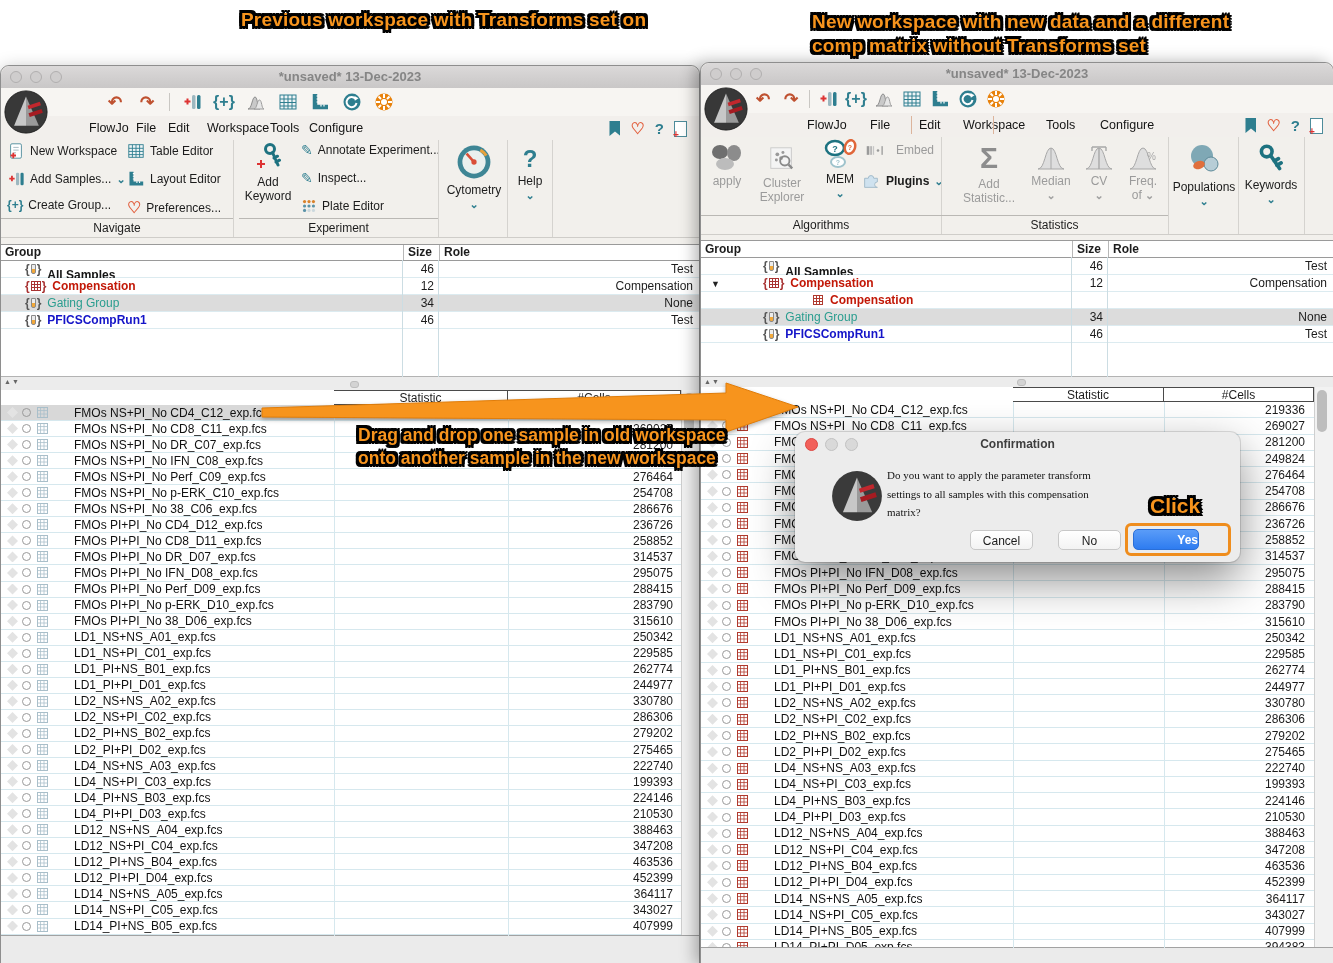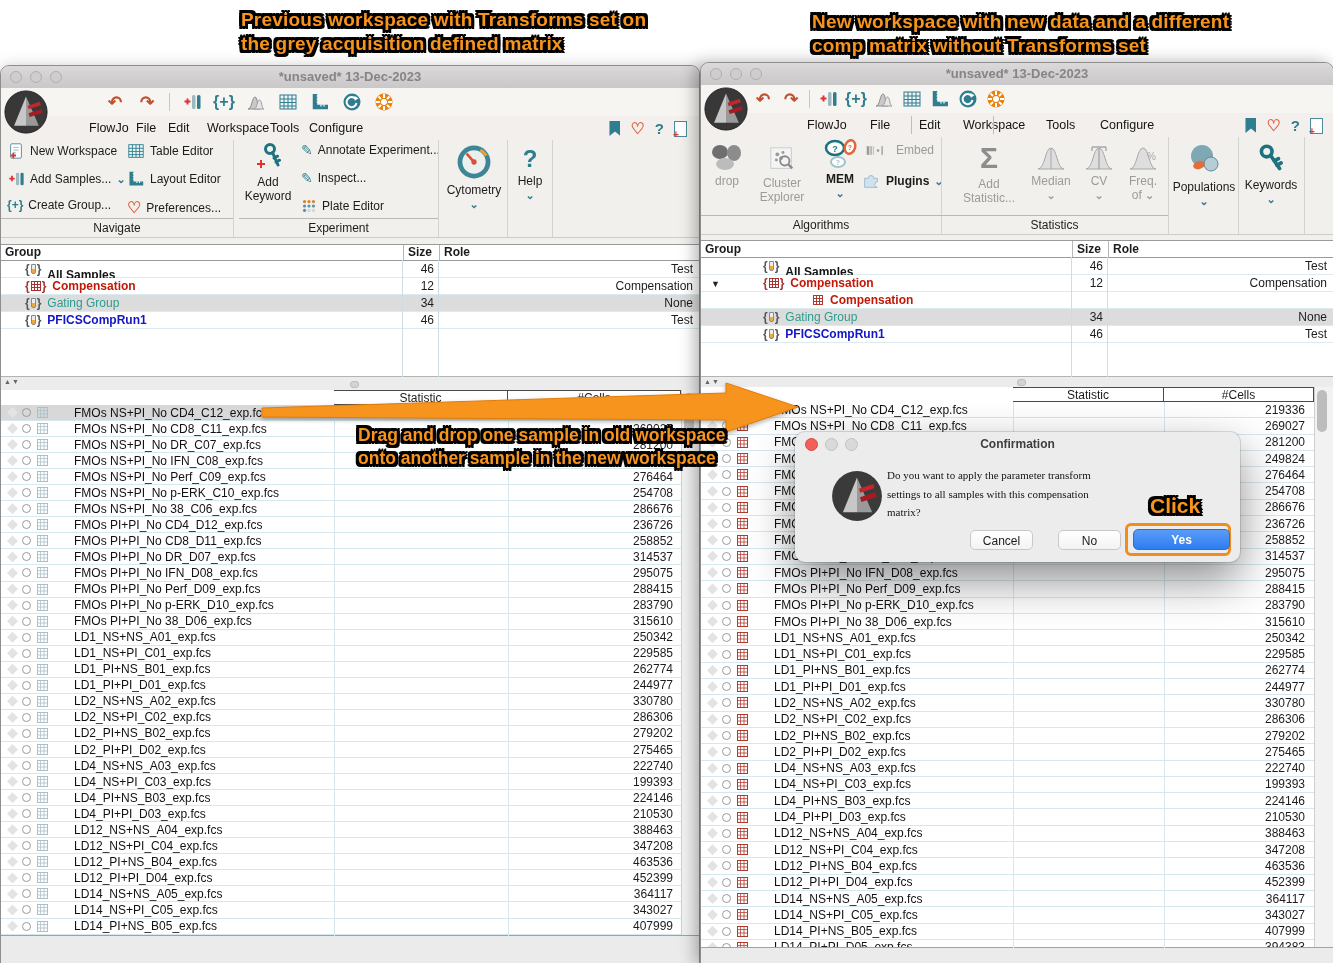--- a/index.html
+++ b/index.html
@@ -104,23 +104,23 @@
   .dtitle{position:absolute;top:5px;left:0;right:0;text-align:center;font-weight:bold;font-size:12px;color:#3e3e3e;}
   .dlights{position:absolute;left:10px;top:6px;display:flex;gap:7px;}
   .dlight{width:13px;height:13px;border-radius:50%;box-sizing:border-box;}
   .dred{background:#f2605a;border:1px solid #dd4742;}
   .dgrey{background:#d9d9d9;border:1px solid #c2c2c2;}
   .dlogo{position:absolute;left:36px;top:38px;width:52px;height:52px;}
   .dmsg{position:absolute;left:92px;top:34px;width:340px;font-size:11px;line-height:18.5px;color:#141414;font-family:Liberation Serif, serif;}
   .dbtn{position:absolute;top:98px;height:20px;border-radius:5px;background:linear-gradient(#ffffff,#f3f3f3);
         border:1px solid #c8c8c8;font-size:12px;text-align:center;line-height:20px;box-sizing:border-box;}
   .dyesbox{position:absolute;left:330px;top:91px;width:106px;height:33px;border:3.5px solid #ef8d1d;border-radius:6px;box-sizing:border-box;}
-  .dyes{position:absolute;left:338px;top:97px;width:97px;height:21px;border-radius:5px;
+  .dyes{position:absolute;left:338px;top:97px;width:66px;height:21px;border-radius:5px;
         background:linear-gradient(#5a9cf8,#2e7cf0);border:1px solid #2a6fd8;color:#fff;font-weight:bold;
-        font-size:12px;text-align:center;line-height:20px;box-sizing:border-box;}
+        font-size:12px;text-align:right;line-height:20px;box-sizing:border-box;}
 
   
   .note{position:absolute;font-weight:bold;color:#F7941D;z-index:45;
         text-shadow:-3px -3px 0 #000,-3px 3px 0 #000,3px -3px 0 #000,3px 3px 0 #000,
                     -3px 0 0 #000,3px 0 0 #000,0 -3px 0 #000,0 3px 0 #000,
                     -2px -2px 0 #000,2px 2px 0 #000,-2px 2px 0 #000,2px -2px 0 #000;}
   .topnote{font-size:19px;line-height:24px;letter-spacing:.2px;}
   .dragnote{font-size:17.5px;line-height:23px;}
   .clicknote{font-size:21px;z-index:60;}
   .arrowsvg{position:absolute;left:0;top:0;z-index:40;pointer-events:none;}
@@ -737,21 +737,21 @@
       </div>
     </div>
 
     <div class="ribbon">
       <div class="rbc gray" style="left:6px;top:6px;width:40px;">
         <svg viewBox="0 0 34 28" width="34" height="28">
             <ellipse cx="10" cy="9" rx="8" ry="7" fill="#6f6f6f"></ellipse>
             <ellipse cx="24" cy="10" rx="7" ry="8" fill="#8c8c8c"></ellipse>
             <ellipse cx="15" cy="21" rx="9" ry="6" fill="#bcbcbc"></ellipse>
           </svg>
-        <div>drop</div>
+        <div>apply</div>
       </div>
       <div class="rbc gray" style="left:50px;top:8px;width:62px;">
         <svg viewBox="0 0 30 30" width="28" height="28">
             <rect x="3" y="3" width="22" height="22" fill="#f4f4f4" stroke="#c9c9c9"></rect>
             <g fill="#9a9a9a">
               <circle cx="10" cy="10" r="2"></circle>
               <circle cx="16" cy="8" r="1.6"></circle>
               <circle cx="9" cy="16" r="1.6"></circle>
               <circle cx="14" cy="14" r="2"></circle>
             </g>
@@ -763,21 +763,21 @@
       </div>
       <div class="rbc" style="left:118px;top:2px;width:42px;">
         <svg viewBox="0 0 34 30" width="34" height="30">
             <ellipse cx="12" cy="9" rx="9" ry="7" fill="#fff" stroke="#1d7280" stroke-width="2.5"></ellipse>
             <text x="12" y="12.5" font-size="9" fill="#1d7280" text-anchor="middle" font-weight="bold">?</text>
             <ellipse cx="27" cy="8" rx="5" ry="7" fill="#fff" stroke="#e0663a" stroke-width="2.5" transform="rotate(18 27 8)"></ellipse>
             <text x="27" y="11" font-size="7" fill="#e0663a" text-anchor="middle" font-weight="bold">?</text>
             <ellipse cx="15" cy="23" rx="7" ry="5" fill="#fff" stroke="#9fc3cc" stroke-width="2"></ellipse>
             <text x="15" y="26" font-size="7" fill="#9fc3cc" text-anchor="middle" font-weight="bold">?</text>
           </svg>
-        <div style="font-weight:bold;">MEM</div>
+        <div style="font-weight:normal;">MEM</div>
         <div class="chev"></div>
       </div>
       <div class="rb gray" style="left:164px;top:6px;">
         <svg viewBox="0 0 30 14" width="26" height="13">
             <rect x="2" y="2" width="3" height="10" fill="#9a9a9a"></rect>
             <rect x="6" y="2" width="2" height="10" fill="#b5b5b5"></rect>
             <rect x="9" y="2" width="1.5" height="10" fill="#c5c5c5"></rect>
             <circle cx="15" cy="7" r="1.5" fill="#9a9a9a"></circle>
             <rect x="19" y="2" width="1.5" height="10" fill="#9a9a9a"></rect>
           </svg>
@@ -1185,21 +1185,20 @@
     </div>
     <div class="wfooter" style="height:16px;"></div>
   </div>
 
   <svg class="arrowsvg" width="1333" height="963">
     <polygon points="262,408 726,393 726,383 798,407 726,432 726,420 262,417" fill="#F7941D" stroke="#e07d0a" stroke-width="1" style="filter:drop-shadow(0 2px 2px rgba(0,0,0,.3));"></polygon>
   </svg>
 
   <div class="note topnote" style="left:202px;top:8px;margin-left:39px;">
     <div>Previous workspace with Transforms set on</div>
-    <div>the grey acquisition defined matrix</div>
   </div>
   <div class="note topnote" style="left:812px;top:10px;">
     <div>New workspace with new data and a different</div>
     <div>comp matrix without Transforms set</div>
   </div>
   <div class="note dragnote" style="left:358px;top:424px;">
     <div>Drag and drop one sample in old workspace</div>
     <div>onto another sample in the new workspace</div>
   </div>
 

